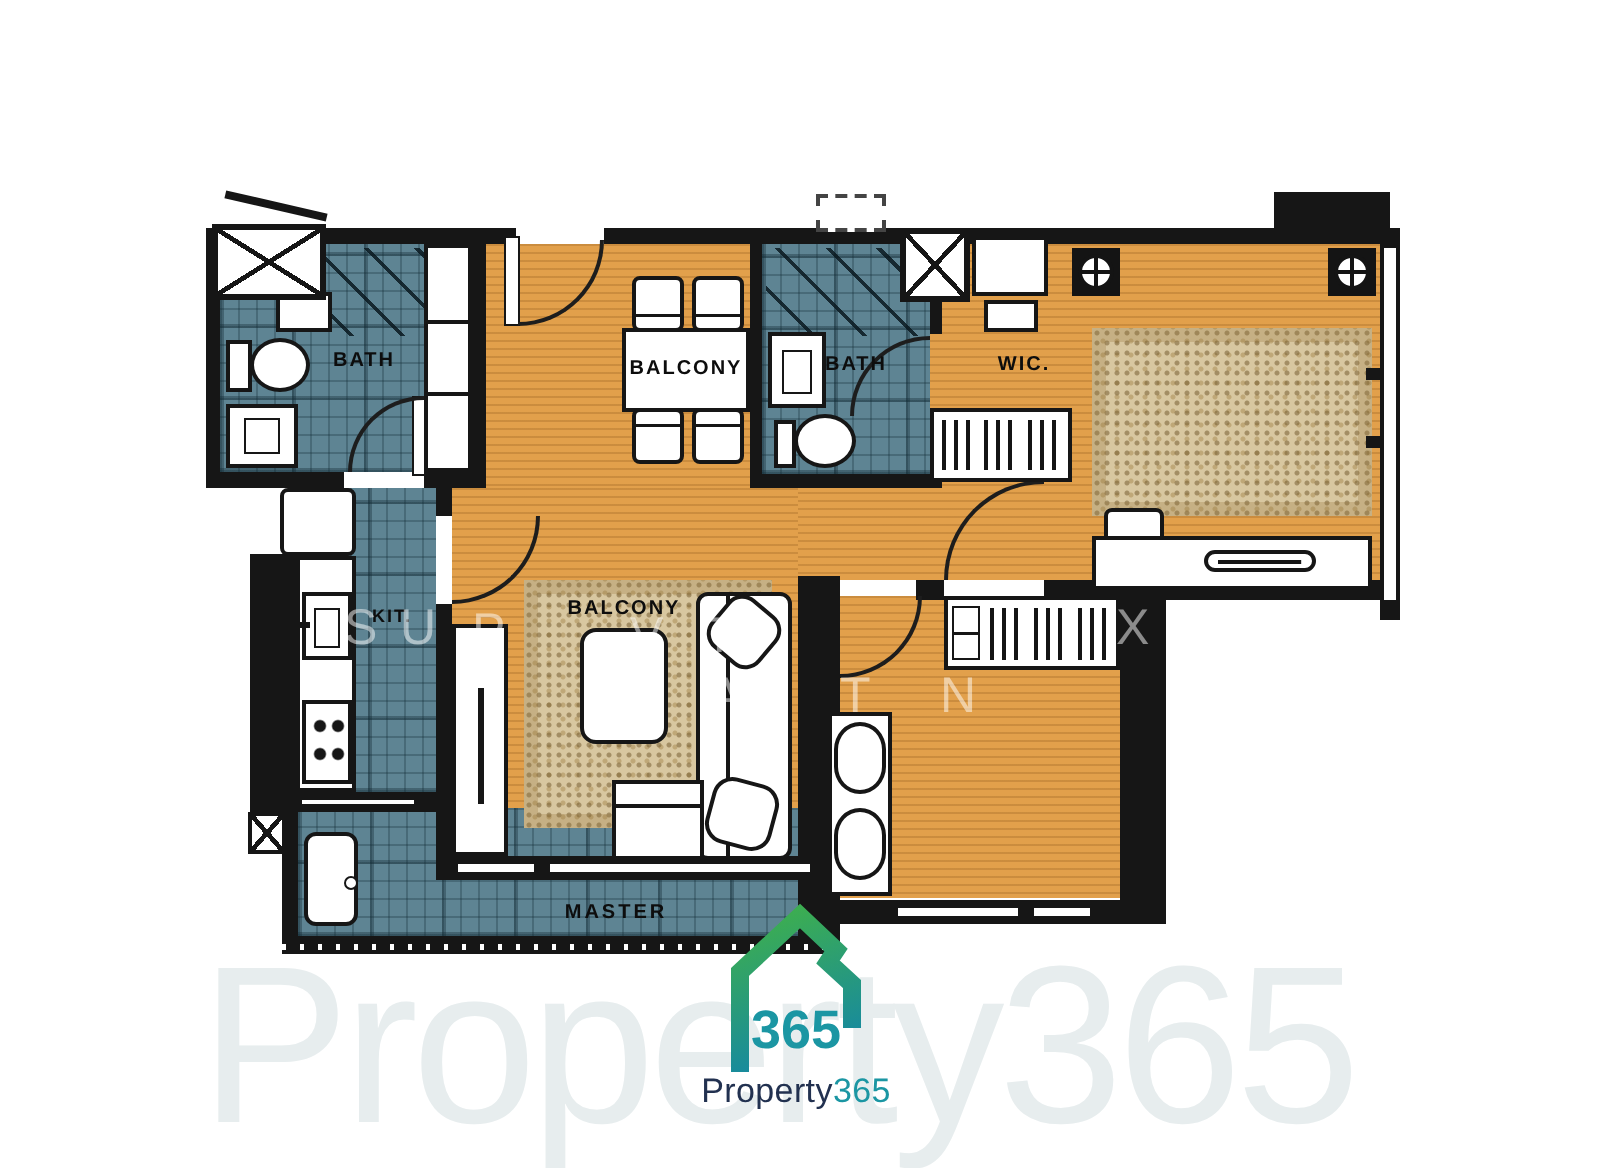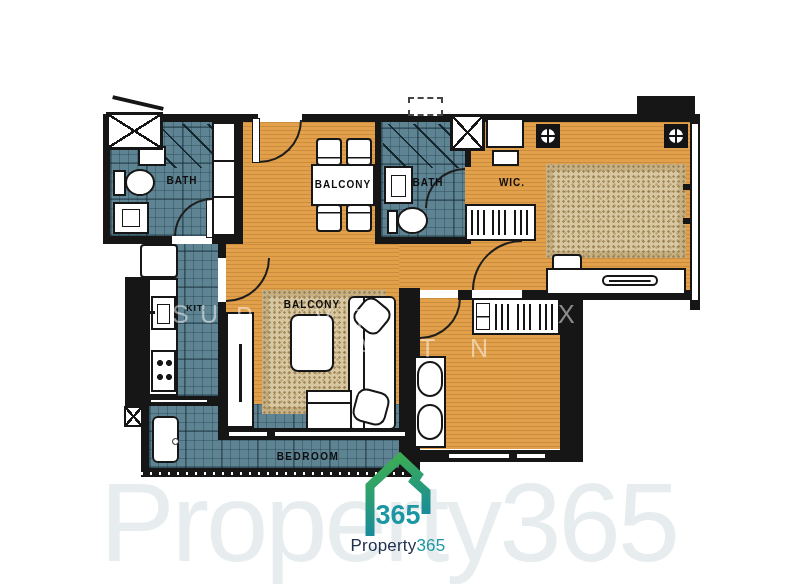--- a/index.html
+++ b/index.html
@@ -212,21 +212,21 @@
   <div class="abs xmark" style="left:106px;top:112px;width:57px;height:38px;border:3px solid #161616"></div>
   <div class="abs xmark" style="left:450px;top:114px;width:35px;height:37px;border:3px solid #161616"></div>
   <div class="abs" style="left:408px;top:97px;width:35px;height:19px;background:#fff;border:2px dashed #444"></div>
 
   <span class="label" style="left:150px;top:175px;width:64px">BATH</span>
   <span class="label" style="left:313px;top:179px;width:60px">BALCONY</span>
   <span class="label" style="left:398px;top:177px;width:60px">BATH</span>
   <span class="label" style="left:486px;top:177px;width:52px">WIC.</span>
   <span class="label" style="left:178px;top:303px;width:36px;font-size:9px">KIT.</span>
   <span class="label" style="left:276px;top:299px;width:72px">BALCONY</span>
-  <span class="label" style="left:268px;top:451px;width:80px;letter-spacing:1.5px">BEDROOM</span>
+  <span class="label" style="left:268px;top:451px;width:80px;letter-spacing:1.5px">MASTER</span>
 
   <span class="scat" style="left:172px;top:300px">S</span>
   <span class="scat" style="left:200px;top:300px">U</span>
   <span class="scat" style="left:236px;top:302px">P</span>
   <span class="scat" style="left:315px;top:304px">V</span>
   <span class="scat" style="left:352px;top:304px">T</span>
   <span class="scat" style="left:558px;top:300px">X</span>
   <span class="scat" style="left:597px;top:298px">)</span>
   <span class="scat" style="left:305px;top:332px">I</span>
   <span class="scat" style="left:354px;top:334px">A</span>

